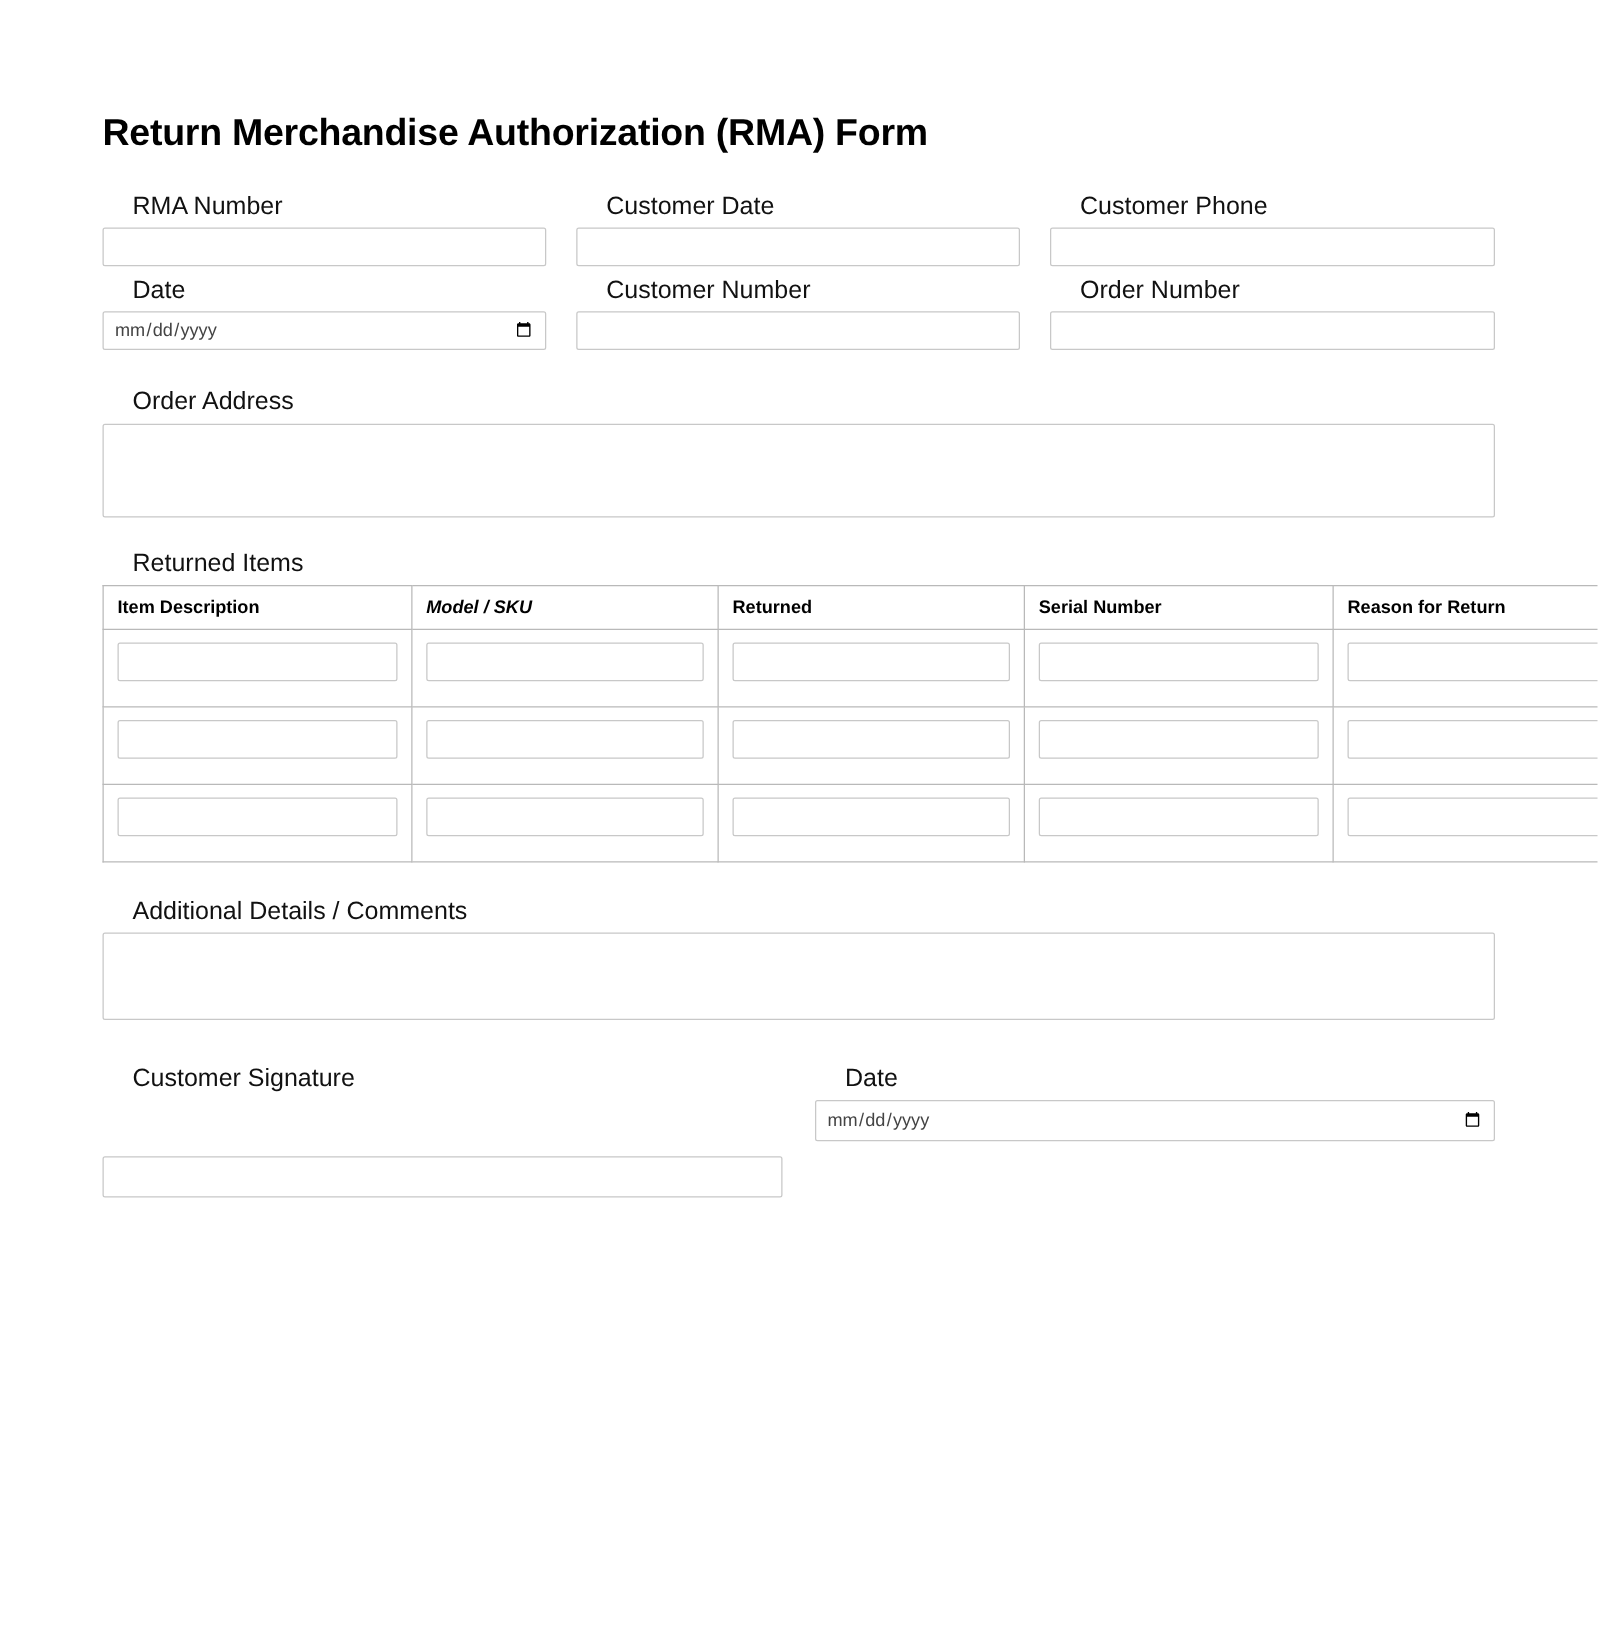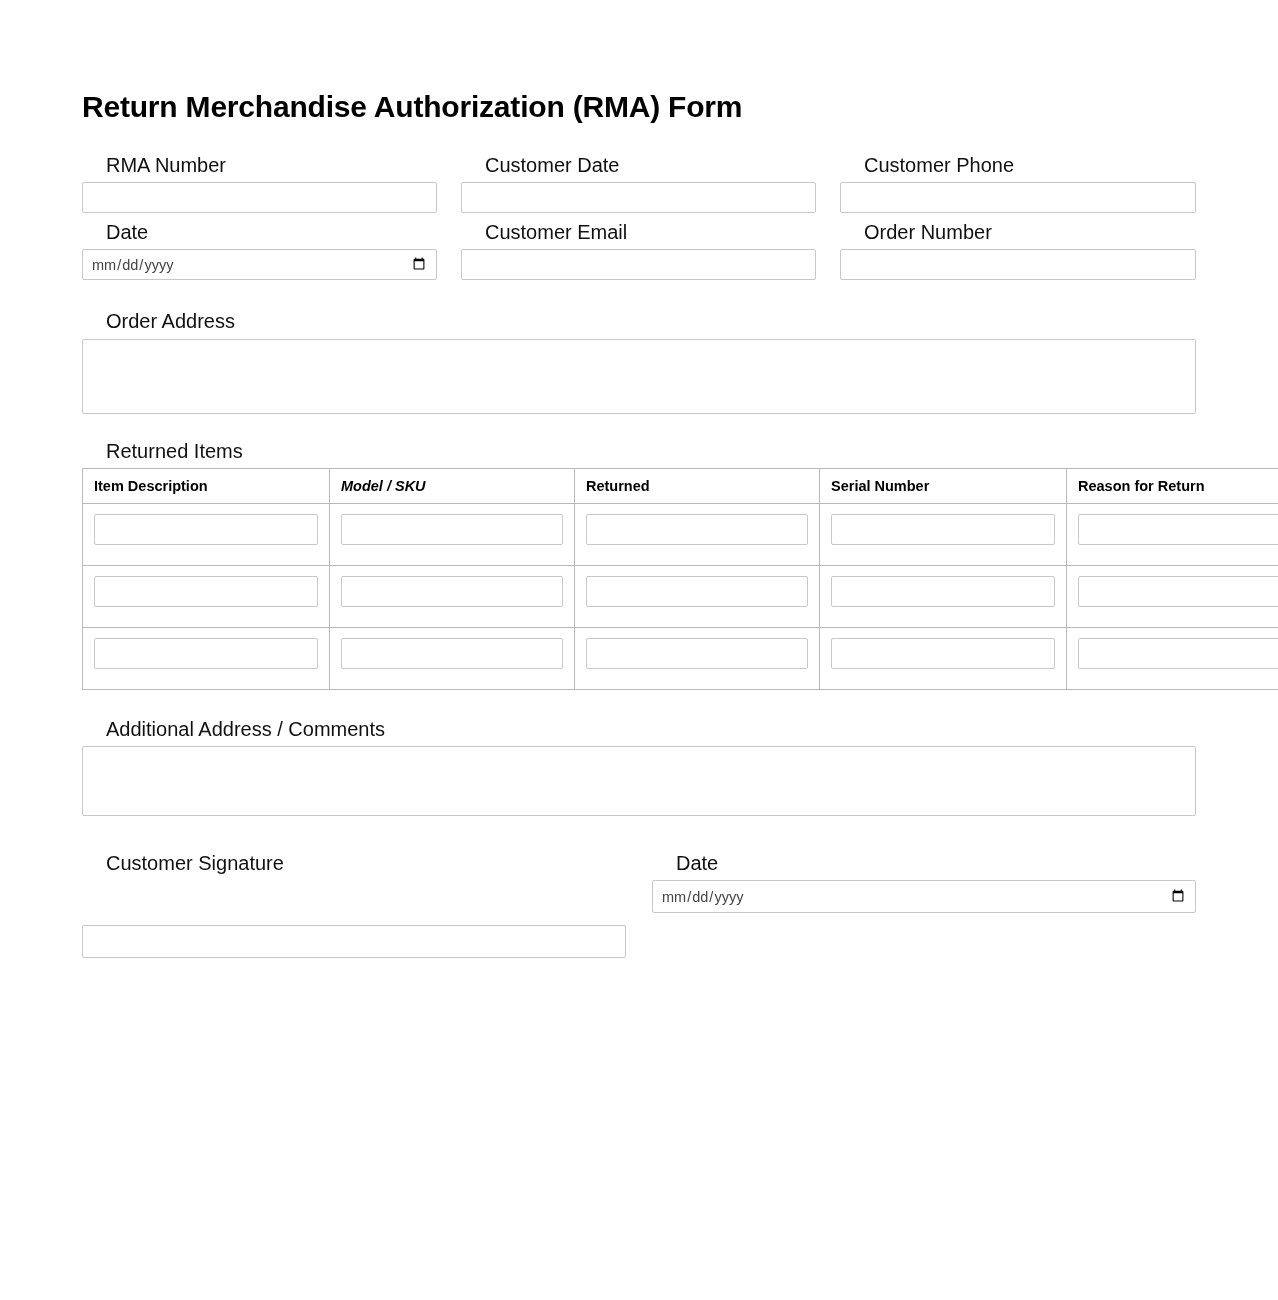--- a/index.html
+++ b/index.html
@@ -158,21 +158,21 @@
       <input type="tel" value="" style="">
     </div>
   </div>
 
   <div class="row">
     <div class="field col">
       <label class="label">Date</label>
       <input type="date" style="">
     </div>
     <div class="field col">
-      <label class="label">Customer Email</label>
+      <label class="label">Customer Number</label>
       <input type="email" value="" style="">
     </div>
     <div class="field col wide">
       <label class="label">Order Number</label>
       <input type="text" value="" style="">
     </div>
   </div>
 
   <div class="field full-field">
     <label class="label">Order Address</label>
@@ -211,21 +211,21 @@
           <td><input type="text" value="" style=""></td>
           <td><input type="text" value="" style=""></td>
           <td><input type="text" value="" style=""></td>
           <td><input type="text" value="" style=""></td>
         </tr>
       </tbody>
     </table>
   </div>
 
   <div class="field comments-section">
-    <label class="label">Additional Address / Comments</label>
+    <label class="label">Additional Details / Comments</label>
     <textarea placeholder="" style=""></textarea>
   </div>
 
   <div class="sig-row">
     <div class="sig-field signature">
       <label class="label">Customer Signature</label>
       <input type="text" value="" style="">
     </div>
     <div class="sig-field date">
       <label class="label">Date</label>

